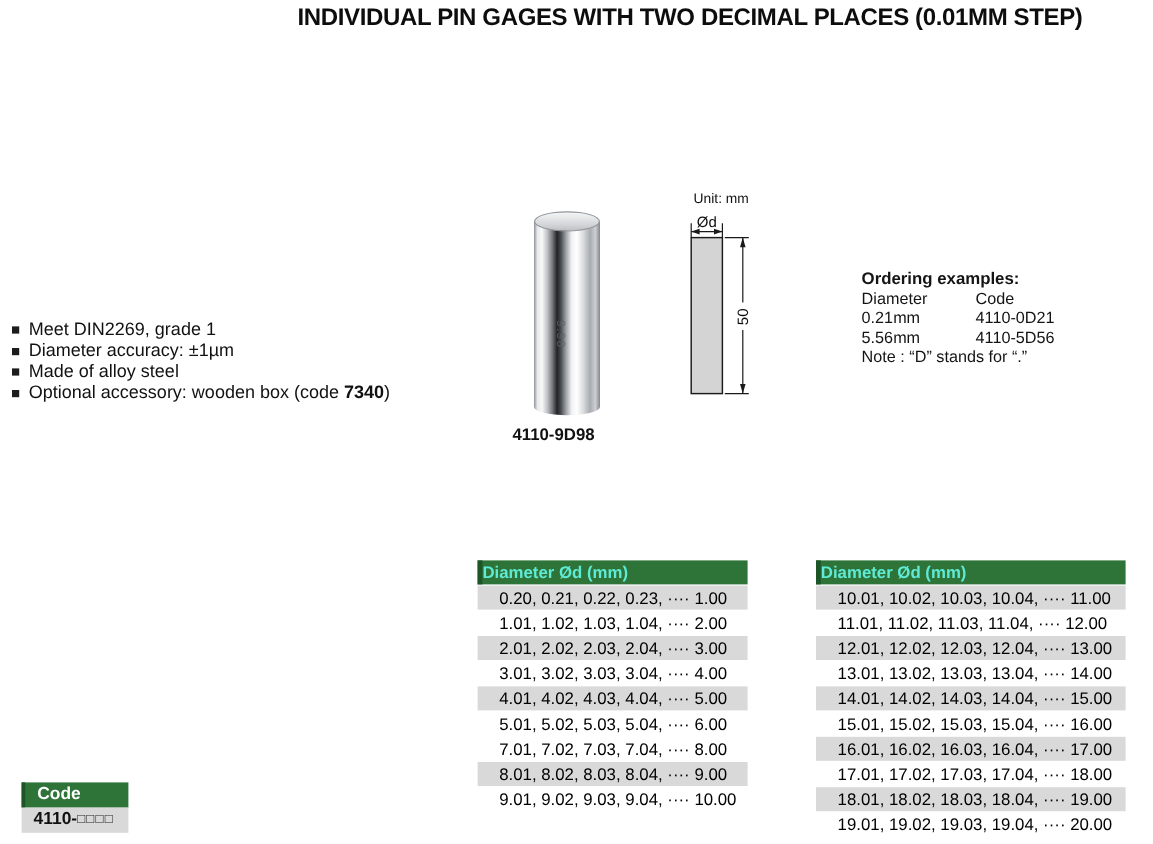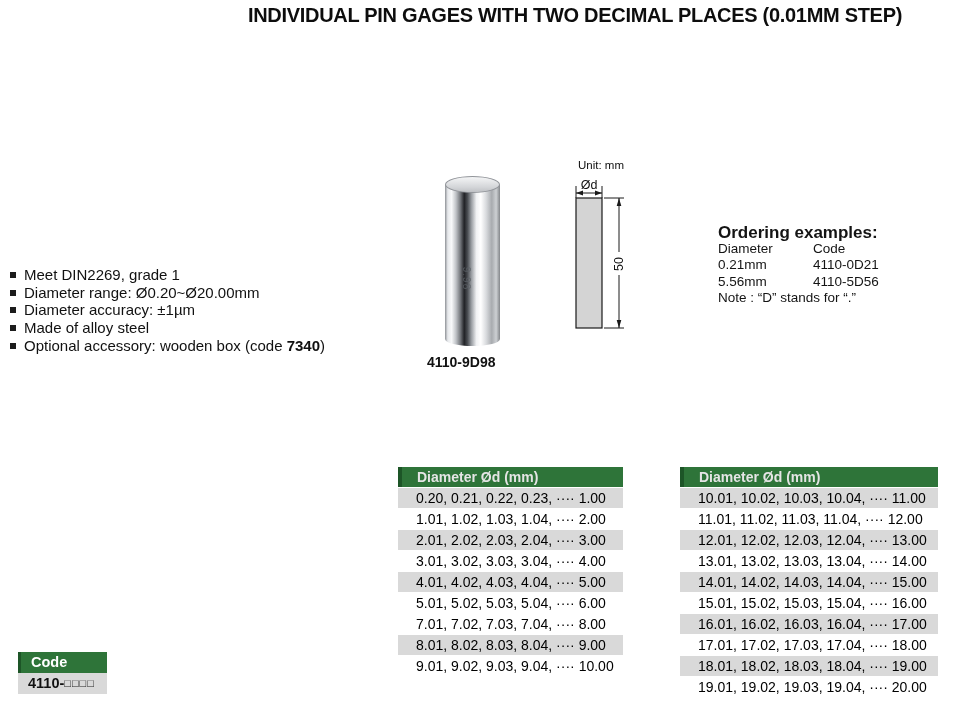--- a/index.html
+++ b/index.html
@@ -47,33 +47,33 @@
   .drawing line { stroke:#1a1a1a; stroke-width:1; }
   .d-rect { fill:#d4d4d4; stroke:#1a1a1a; stroke-width:1.2; }
   .drawing polygon { fill:#1a1a1a; }
   .drawing text { font-family:"Liberation Sans", sans-serif; fill:#0f0f0f; }
   .d-unit { font-size:11.5px; }
   .d-od { font-size:12.5px; }
   .d-50 { font-size:12.5px; }
 
   
   .ordering { position:absolute; left:718px; top:224px; width:220px; font-size:13.5px; color:#141414; }
-  .ord-title { font-weight:bold; font-size:17px; line-height:17px; }
+  .ord-title { font-weight:bold; font-size:14px; line-height:17px; }
   .ord-row { display:flex; line-height:16.4px; white-space:nowrap; }
   .ord-c1 { width:95px; flex:0 0 auto; }
   .ord-note { line-height:16.4px; white-space:nowrap; }
 
   
   .spec-table { position:absolute; }
   .t-left  { left:398px; top:467px; width:225px; }
   .t-right { left:680px; top:467px; width:258px; }
   .spec-header {
     height:20px; line-height:20px; box-sizing:border-box; margin-bottom:1px;
     background:var(--green); border-left:4px solid var(--green-dark);
-    color:#e5e5e5; font-weight:bold; font-size:14px; padding-left:15px; white-space:nowrap;
+    color:#5eead4; font-weight:bold; font-size:14px; padding-left:0; white-space:nowrap;
   }
   .spec-row {
     height:20px; line-height:20px; box-sizing:border-box; margin-bottom:1px;
     font-size:14px; padding-left:18px; background:#fff; color:#000000; white-space:nowrap;
   }
   .spec-row.alt { background:var(--rowgray); }
 
   
   .code-block { position:absolute; left:18px; top:652px; width:89px; }
   .code-header {
@@ -94,24 +94,20 @@
 <body>
 
 <div class="page">
 
   <h1 class="title">INDIVIDUAL PIN GAGES WITH TWO DECIMAL PLACES (0.01MM STEP)</h1>
 
   <ul class="features">
     <li class="feature">
       <span class="bullet"></span>
       <span>Meet DIN2269, grade 1</span>
-    </li>
-    <li class="feature">
-      <span class="bullet"></span>
-      <span>Diameter range: Ø0.20~Ø20.00mm</span>
     </li>
     <li class="feature">
       <span class="bullet"></span>
       <span>Diameter accuracy: ±1µm</span>
     </li>
     <li class="feature">
       <span class="bullet"></span>
       <span>Made of alloy steel</span>
     </li>
     <li class="feature">

